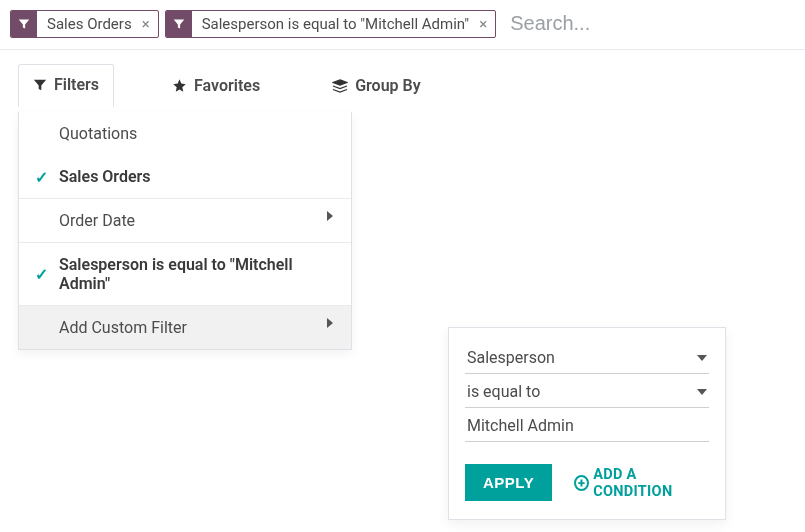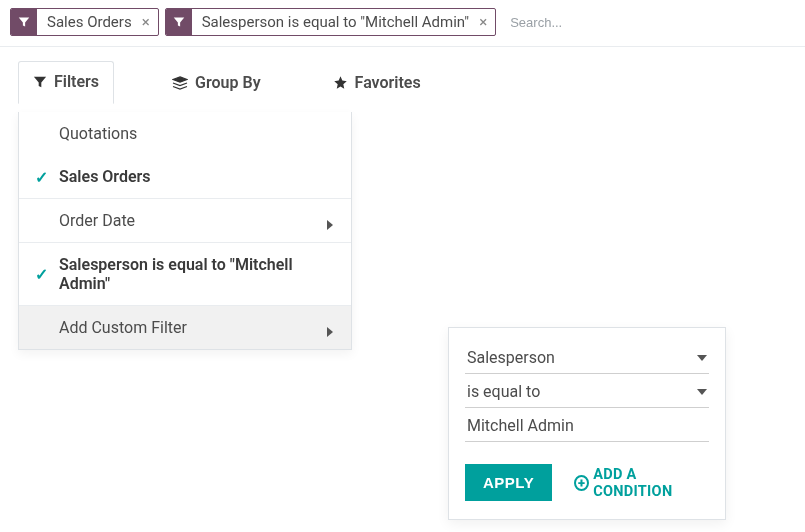--- a/index.html
+++ b/index.html
@@ -45,21 +45,21 @@
 }
 .facet-remove {
   padding: 0 8px 0 2px;
   color: #888;
   font-size: 15px;
   cursor: pointer;
 }
 .search-input {
   border: none;
   outline: none;
-  font-size: 13px;
+  font-size: 20px;
   color: #888;
   padding: 4px 8px;
   flex: 1;
 }
 .search-input::placeholder { color: #9aa0a6; }
 
 
 .tabs-row {
   display: flex;
   align-items: flex-end;
@@ -109,21 +109,21 @@
 .dd-item.selected { font-weight: 600; color: #3a3a3a; }
 .dd-check {
   position: absolute;
   left: 16px;
   top: 50%;
   transform: translateY(-50%);
   color: #00a09d;
   font-weight: bold;
 }
 .dd-sep { border-top: 1px solid #e9ecef; }
-.dd-item.has-caret { display:flex; justify-content:space-between; align-items:flex-end; }
+.dd-item.has-caret { display:flex; justify-content:space-between; align-items:flex-start; }
 .caret {
   width: 0; height: 0;
   border-top: 5px solid transparent;
   border-bottom: 5px solid transparent;
   border-left: 6px solid #555;
 }
 .dd-item.addcustom {
   background: #f1f1f1;
   padding-left: 40px;
 }
@@ -226,35 +226,35 @@
   <div class="tab active">
     <span class="tab-icon">
       <svg width="14" height="14" viewBox="0 0 16 16" fill="#333">
           <path d="M1 2h14l-5.5 6.5V14l-3-1.5V8.5L1 2z"></path>
         </svg>
     </span>
     <span>Filters</span>
   </div>
   <div class="tab">
     <span class="tab-icon">
+      <svg width="15" height="15" viewBox="0 0 24 24" fill="#333">
+          <path d="M12 2l2.9 6.9L22 10l-5.5 4.8L18 22l-6-3.5L6 22l1.5-7.2L2 10l7.1-1.1L12 2z"></path>
+        </svg>
+    </span>
+    <span>Favorites</span>
+  </div>
+  <div class="tab">
+    <span class="tab-icon">
       <svg width="16" height="14" viewBox="0 0 18 16" fill="none" stroke="#333" stroke-width="1.4">
           <path d="M9 1l8 3-8 3-8-3 8-3z" fill="#333"></path>
           <path d="M1 8l8 3 8-3"></path>
           <path d="M1 12l8 3 8-3"></path>
         </svg>
     </span>
     <span>Group By</span>
-  </div>
-  <div class="tab">
-    <span class="tab-icon">
-      <svg width="15" height="15" viewBox="0 0 24 24" fill="#333">
-          <path d="M12 2l2.9 6.9L22 10l-5.5 4.8L18 22l-6-3.5L6 22l1.5-7.2L2 10l7.1-1.1L12 2z"></path>
-        </svg>
-    </span>
-    <span>Favorites</span>
   </div>
 </div>
 
 <div class="dropdown">
   <div class="dd-item">
     <span>Quotations</span>
   </div>
   <div class="dd-item selected">
     <span class="dd-check">✓</span>
     <span>Sales Orders</span>

